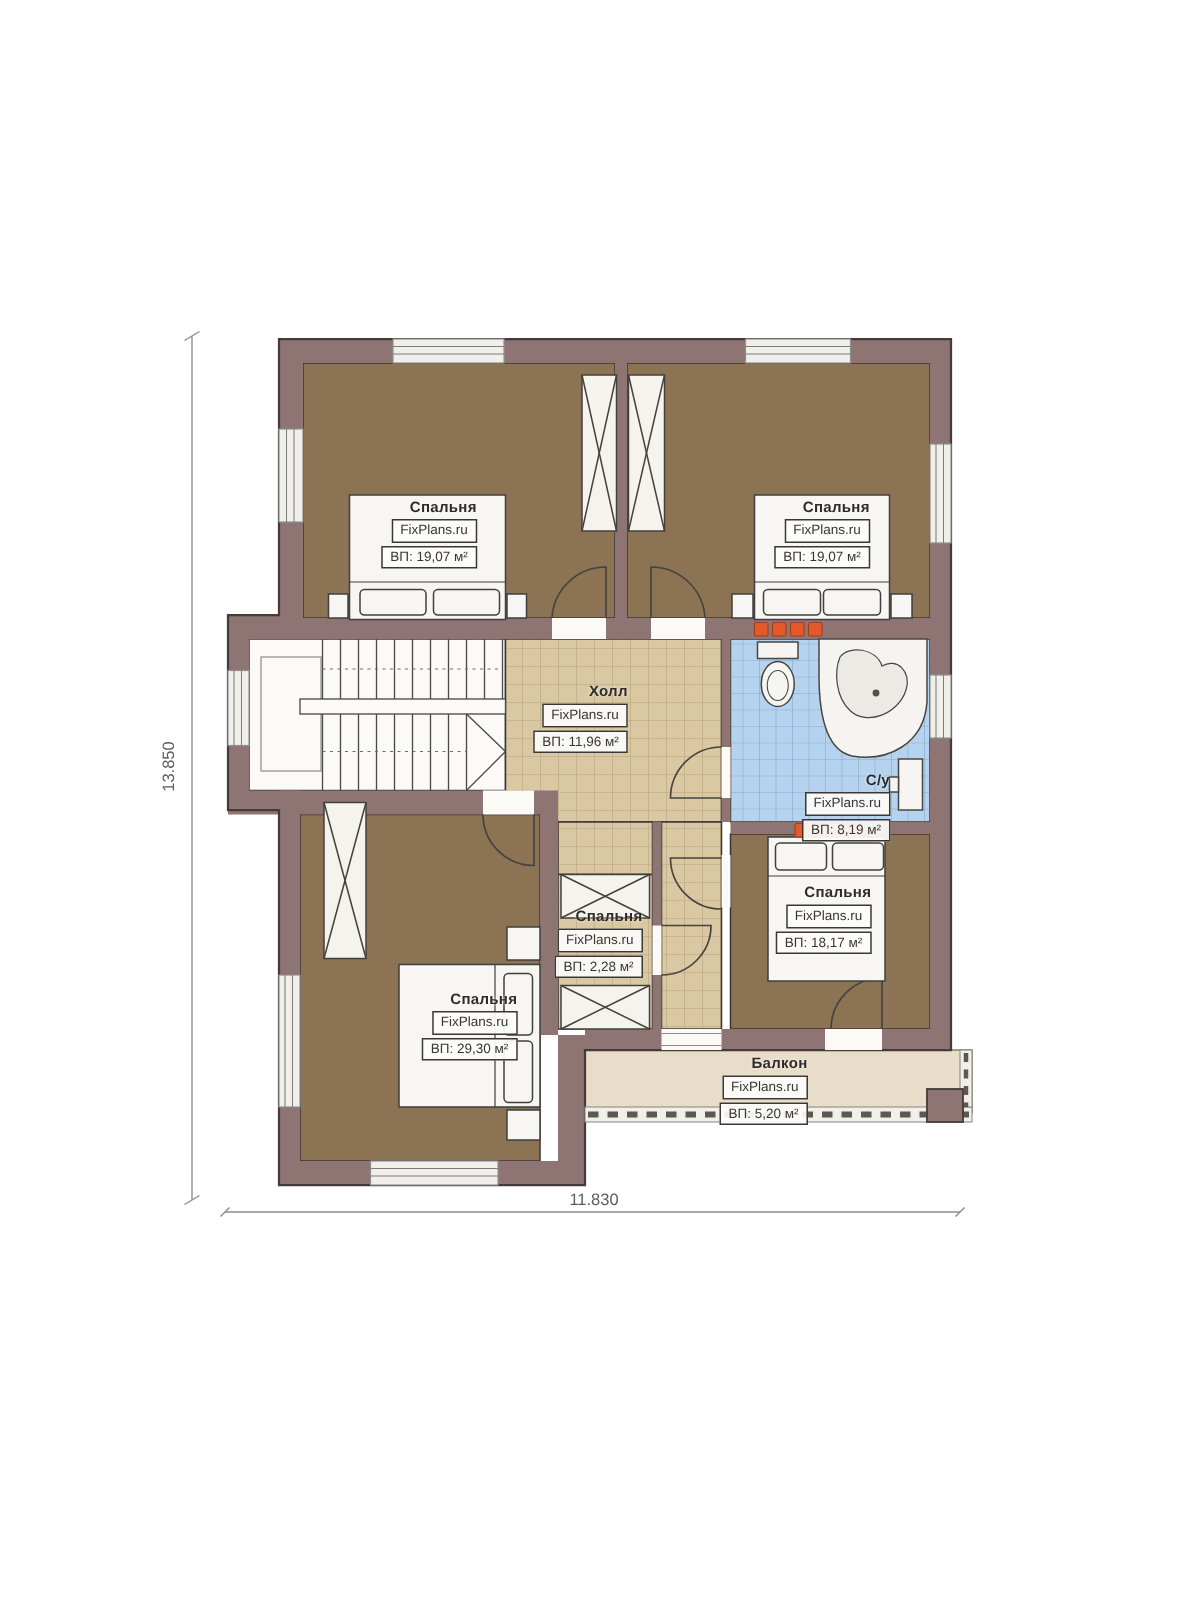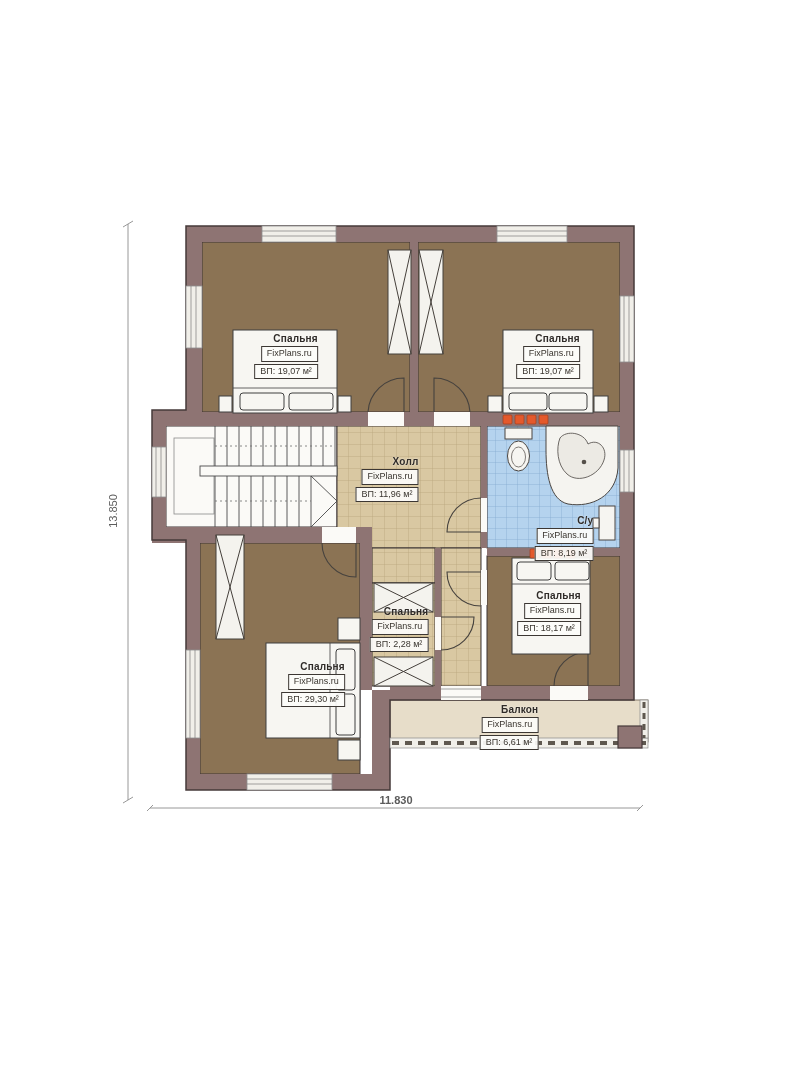--- a/index.html
+++ b/index.html
@@ -7,21 +7,21 @@
           font-family:"Liberation Sans",sans-serif;}
   .plan-svg{position:absolute;left:0;top:0;}
   .room-label{position:absolute;transform:translateX(-50%);display:flex;flex-direction:column;
               align-items:flex-end;gap:2px;z-index:5;}
   .rl-name{font-weight:bold;font-size:10px;color:#2f2b28;letter-spacing:.2px;white-space:nowrap;
            text-shadow:0 0 2px rgba(255,255,255,.8);}
   .rl-box{background:rgba(252,252,250,.93);border:1px solid #3c3733;padding:1px 5px;
           font-size:9px;color:#3a352f;line-height:1.3;white-space:nowrap;}
   .dim{position:absolute;font-size:11px;color:#5c5c5c;z-index:4;white-space:nowrap;}
   .dim-v{left:113px;top:511px;transform:translate(-50%,-50%) rotate(-90deg);}
-  .dim-h{left:396px;top:806px;transform:translate(-50%,-100%);font-weight:bold;}
+  .dim-h{left:396px;top:806px;transform:translate(-50%,-100%);}
 </style>
 </head>
 <body>
 
 <div class="canvas">
 
 <svg class="plan-svg" width="792" height="1080" viewBox="0 0 792 1080">
   <defs>
     <pattern id="hallTile" width="12" height="12" patternUnits="userSpaceOnUse">
       <rect width="12" height="12" fill="#d9c8a2"></rect>
@@ -288,19 +288,19 @@
 
   <div class="room-label" style="left:313px;top:661px">
     <div class="rl-name">Спальня</div>
     <div class="rl-box">FixPlans.ru</div>
     <div class="rl-box">ВП: 29,30 м²</div>
   </div>
 
   <div class="room-label" style="left:509px;top:704px">
     <div class="rl-name">Балкон</div>
     <div class="rl-box">FixPlans.ru</div>
-    <div class="rl-box">ВП: 6,61 м²</div>
+    <div class="rl-box">ВП: 5,20 м²</div>
   </div>
 
   <div class="dim dim-v">13.850</div>
   <div class="dim dim-h">11.830</div>
 
 </div>
 
 </body></html>

